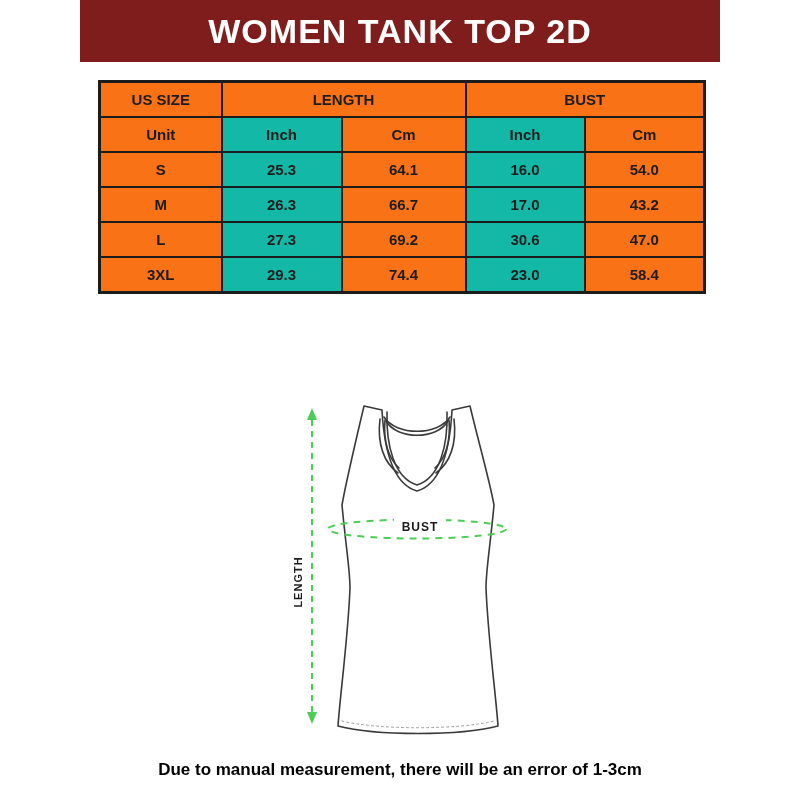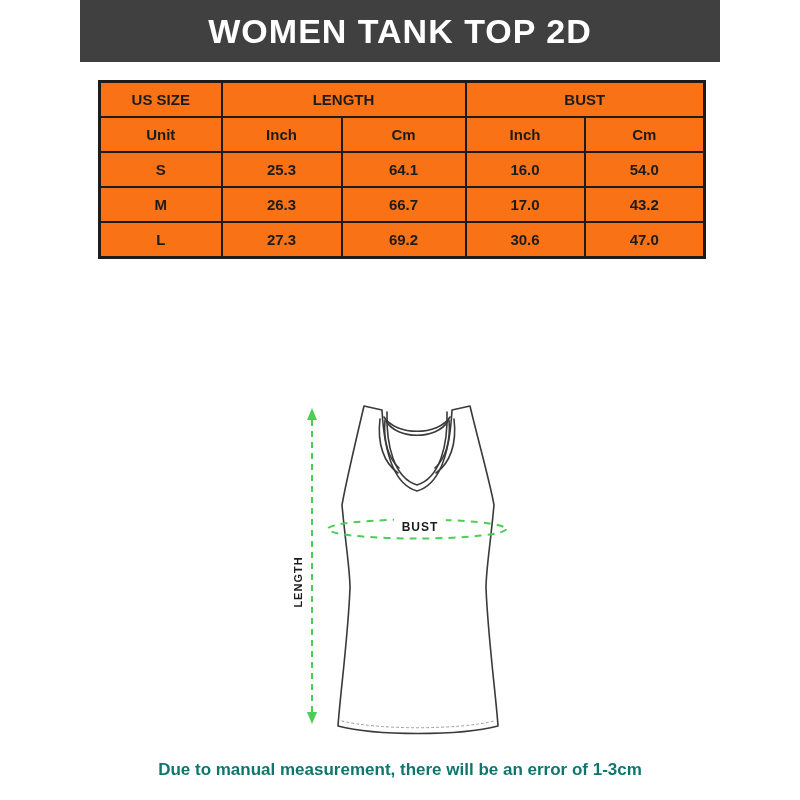--- a/index.html
+++ b/index.html
@@ -7,32 +7,32 @@
           font-family:"Liberation Sans",sans-serif;}
   .banner{position:absolute;left:80px;top:0;width:640px;height:62px;background:#00bf63;
           color:#ffffff;font-size:34px;font-weight:bold;letter-spacing:1px;
           line-height:62px;text-align:center;white-space:nowrap;}
   .table-wrap{position:absolute;left:98px;top:80px;width:605px;}
   table.size-chart{border-collapse:collapse;width:605px;table-layout:fixed;
           border:3px solid #1c1c1c;}
   table.size-chart th,table.size-chart td{
           border:2px solid #1c1c1c;height:33px;padding:0;text-align:center;
           vertical-align:middle;font-size:15px;font-weight:bold;color:#1c1c1c;
-          background:#f97316;}
+          background:#14b8a6;}
   table.size-chart .shade{background:#f97316;}
   .diagram{position:absolute;left:280px;top:400px;width:250px;height:348px;}
   .footnote{position:absolute;left:0;top:760px;width:800px;text-align:center;
           font-size:17px;font-weight:bold;color:#f50505;}
 </style>
 </head>
 <body>
 
 <div class="canvas">
 
-  <div class="banner" style="background: #404040; color: rgb(255, 255, 255);">
+  <div class="banner" style="background: #7f1d1d; color: rgb(255, 255, 255);">
     <span>WOMEN TANK TOP 2D</span>
   </div>
 
   <div class="table-wrap">
     <table class="size-chart">
       <colgroup>
         <col style="width:122px">
           <col style="width:120px">
           <col style="width:124px">
         <col style="width:119px">
@@ -65,20 +65,27 @@
           <td>17.0</td>
           <td class="shade">43.2</td>
         </tr>
         <tr>
           <td class="shade">L</td>
           <td>27.3</td>
           <td class="shade">69.2</td>
           <td>30.6</td>
           <td class="shade">47.0</td>
         </tr>
+        <tr>
+          <td class="shade">3XL</td>
+          <td>29.3</td>
+          <td class="shade">74.4</td>
+          <td>23.0</td>
+          <td class="shade">58.4</td>
+        </tr>
       </tbody>
     </table>
   </div>
 
   <svg class="diagram" viewBox="0 0 250 348" xmlns="http://www.w3.org/2000/svg">
 
     <g fill="#ffffff" stroke="#3a3a3a" stroke-width="1.6" stroke-linejoin="round" stroke-linecap="round">
       <path d="
         M 84,6
         C 76,40 66,82 62,105
@@ -109,15 +116,15 @@
     <ellipse cx="137" cy="129" rx="89" ry="9.5" fill="none" stroke="#4ccd55" stroke-width="2" stroke-dasharray="7 6"></ellipse>
     <rect x="114" y="117" width="52" height="18" fill="#ffffff"></rect>
     <text x="140" y="131" text-anchor="middle" font-size="12" font-weight="bold" letter-spacing="1" fill="#1c1c1c" font-family="Liberation Sans, sans-serif">BUST</text>
 
     <line x1="32" y1="20" x2="32" y2="312" stroke="#4ccd55" stroke-width="2" stroke-dasharray="6 5"></line>
     <polygon points="32,8 27,20 37,20" fill="#4ccd55"></polygon>
     <polygon points="32,324 27,312 37,312" fill="#4ccd55"></polygon>
     <text x="22" y="182" text-anchor="middle" transform="rotate(-90 22 182)" font-size="11" font-weight="bold" letter-spacing="1" fill="#1c1c1c" font-family="Liberation Sans, sans-serif">LENGTH</text>
   </svg>
 
-  <div class="footnote" style="color: #0f766e;">Due to manual measurement, there will be an error of 1-3cm</div>
+  <div class="footnote" style="color: #000000;">Due to manual measurement, there will be an error of 1-3cm</div>
 
 </div>
 
 </body></html>

